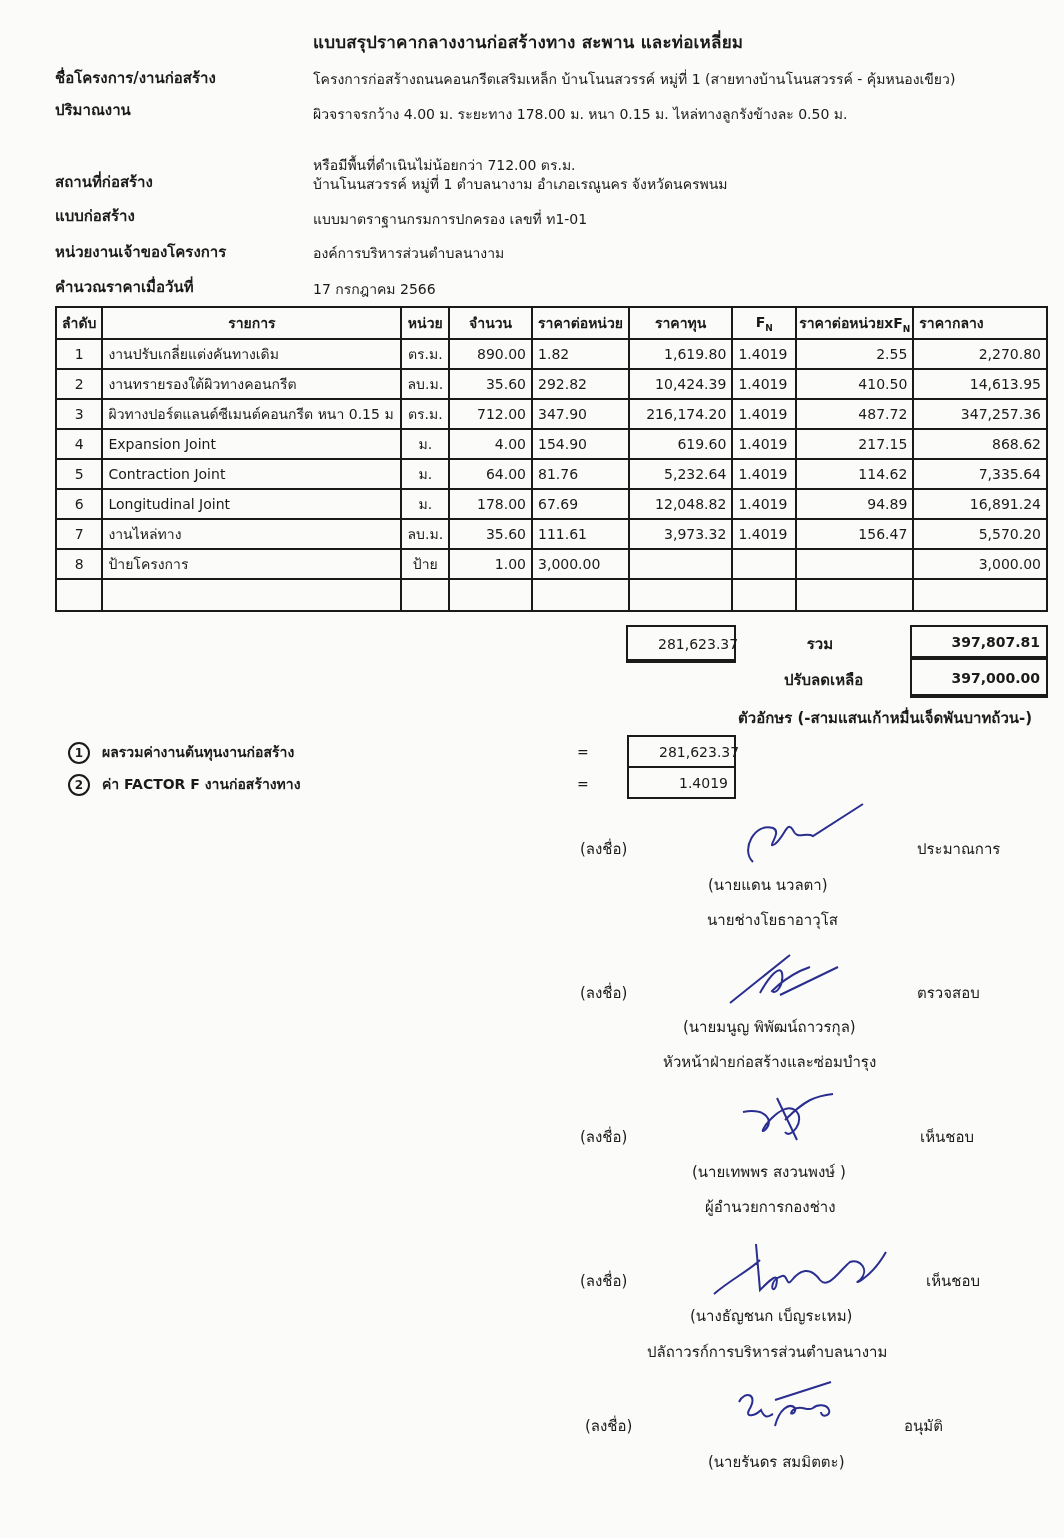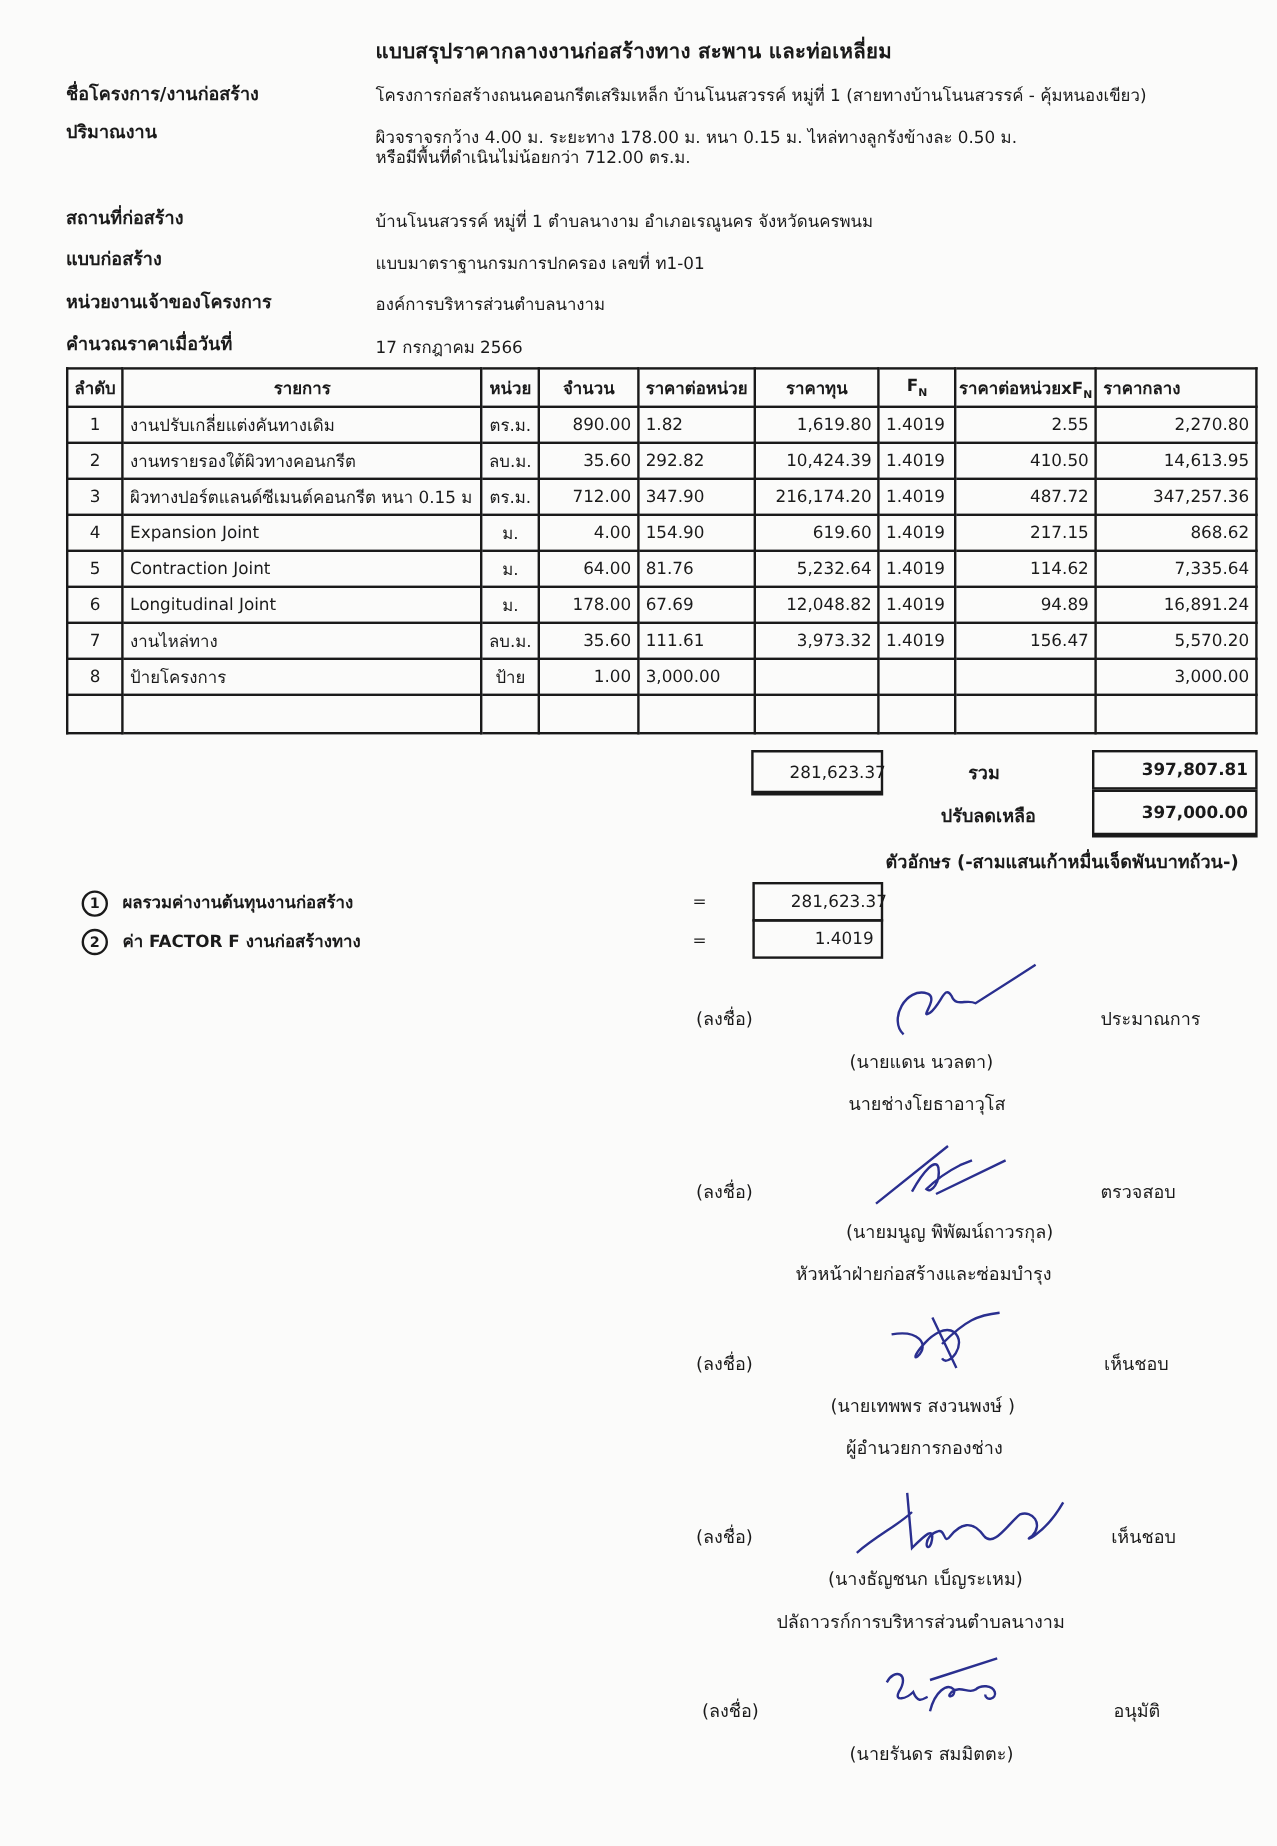--- a/index.html
+++ b/index.html
@@ -38,21 +38,21 @@
 </head>
 <body>
 
 <div class="abs title">แบบสรุปราคากลางงานก่อสร้างทาง  สะพาน  และท่อเหลี่ยม</div>
 
 <div class="abs lbl" style="top:66px">ชื่อโครงการ/งานก่อสร้าง</div>
 <div class="abs val" style="top:68px">โครงการก่อสร้างถนนคอนกรีตเสริมเหล็ก บ้านโนนสวรรค์  หมู่ที่ 1  (สายทางบ้านโนนสวรรค์ - คุ้มหนองเขียว)</div>
 
 <div class="abs lbl" style="top:98px">ปริมาณงาน</div>
 <div class="abs val" style="top:103px">ผิวจราจรกว้าง 4.00 ม. ระยะทาง 178.00 ม. หนา 0.15 ม. ไหล่ทางลูกรังข้างละ 0.50 ม.</div>
-<div class="abs val" style="top:120px">หรือมีพื้นที่ดำเนินไม่น้อยกว่า  712.00  ตร.ม.</div>
+<div class="abs val" style="top:154px">หรือมีพื้นที่ดำเนินไม่น้อยกว่า  712.00  ตร.ม.</div>
 
 <div class="abs lbl" style="top:170px">สถานที่ก่อสร้าง</div>
 <div class="abs val" style="top:173px">บ้านโนนสวรรค์ หมู่ที่ 1 ตำบลนางาม  อำเภอเรณูนคร  จังหวัดนครพนม</div>
 
 <div class="abs lbl" style="top:204px">แบบก่อสร้าง</div>
 <div class="abs val" style="top:208px">แบบมาตราฐานกรมการปกครอง  เลขที่  ท1-01</div>
 
 <div class="abs lbl" style="top:240px">หน่วยงานเจ้าของโครงการ</div>
 <div class="abs val" style="top:242px">องค์การบริหารส่วนตำบลนางาม</div>
 
@@ -201,37 +201,37 @@
   <path d="M18 62 C5 50 20 22 38 28 C48 32 30 50 40 44 C50 36 52 20 58 30 C62 40 70 32 78 36 L128 4" fill="none" stroke="#2a2f8f" stroke-width="2"></path>
 </svg>
 <div class="sig-row" style="left:708px;top:873px">(นายแดน  นวลตา)</div>
 <div class="sig-row" style="left:707px;top:908px">นายช่างโยธาอาวุโส</div>
 
 <div class="sig-row" style="left:580px;top:981px">(ลงชื่อ)</div>
 <div class="sig-row" style="left:917px;top:981px">ตรวจสอบ</div>
 <svg class="sig-svg" style="left:720px;top:945px" width="140" height="65">
   <path d="M10 58 L70 10 M40 48 C50 30 60 20 62 28 C64 40 56 50 52 46 C60 38 72 30 80 26 L90 22 M60 50 L118 22" fill="none" stroke="#2a2f8f" stroke-width="2"></path>
 </svg>
-<div class="sig-row" style="left:705px;top:1015px">(นายมนูญ  พิพัฒน์ถาวรกุล)</div>
+<div class="sig-row" style="left:683px;top:1015px">(นายมนูญ  พิพัฒน์ถาวรกุล)</div>
 <div class="sig-row" style="left:663px;top:1050px">หัวหน้าฝ่ายก่อสร้างและซ่อมบำรุง</div>
 
 <div class="sig-row" style="left:580px;top:1125px">(ลงชื่อ)</div>
 <div class="sig-row" style="left:920px;top:1125px">เห็นชอบ</div>
 <svg class="sig-svg" style="left:735px;top:1090px" width="110" height="60">
   <path d="M8 22 C30 18 40 30 30 40 C20 48 45 10 60 20 C72 30 55 50 50 42 M42 8 L62 50 M50 30 C70 10 80 6 98 4" fill="none" stroke="#2a2f8f" stroke-width="2"></path>
 </svg>
 <div class="sig-row" style="left:692px;top:1160px">(นายเทพพร  สงวนพงษ์ )</div>
 <div class="sig-row" style="left:705px;top:1195px">ผู้อำนวยการกองช่าง</div>
 
 <div class="sig-row" style="left:580px;top:1269px">(ลงชื่อ)</div>
 <div class="sig-row" style="left:926px;top:1269px">เห็นชอบ</div>
 <svg class="sig-svg" style="left:710px;top:1240px" width="190" height="60">
   <path d="M4 54 C20 40 40 30 50 20 M46 4 L50 50 C60 40 70 30 66 46 C62 56 58 40 72 36 C78 34 76 48 82 40 C90 30 100 26 110 40 C118 50 130 30 140 22 C150 18 160 30 150 40 C140 46 160 40 176 12" fill="none" stroke="#2a2f8f" stroke-width="2"></path>
 </svg>
 <div class="sig-row" style="left:690px;top:1304px">(นางธัญชนก  เบ็ญระเหม)</div>
 <div class="sig-row" style="left:647px;top:1340px">ปลัถาวรก์การบริหารส่วนตำบลนางาม</div>
 
 <div class="sig-row" style="left:585px;top:1414px">(ลงชื่อ)</div>
-<div class="sig-row" style="left:928px;top:1414px">อนุมัติ</div>
+<div class="sig-row" style="left:904px;top:1414px">อนุมัติ</div>
 <svg class="sig-svg" style="left:735px;top:1380px" width="110" height="55">
   <path d="M4 22 C10 10 24 14 14 30 C10 38 20 36 26 30 C30 40 34 36 38 34 M40 46 C44 30 54 22 60 28 C62 34 52 36 58 30 C66 24 72 32 78 28 C82 24 92 24 94 30 C96 36 86 38 86 32 M40 20 L96 2" fill="none" stroke="#2a2f8f" stroke-width="2"></path>
 </svg>
 <div class="sig-row" style="left:708px;top:1450px">(นายรันดร  สมมิตตะ)</div>
 
 </body></html>

